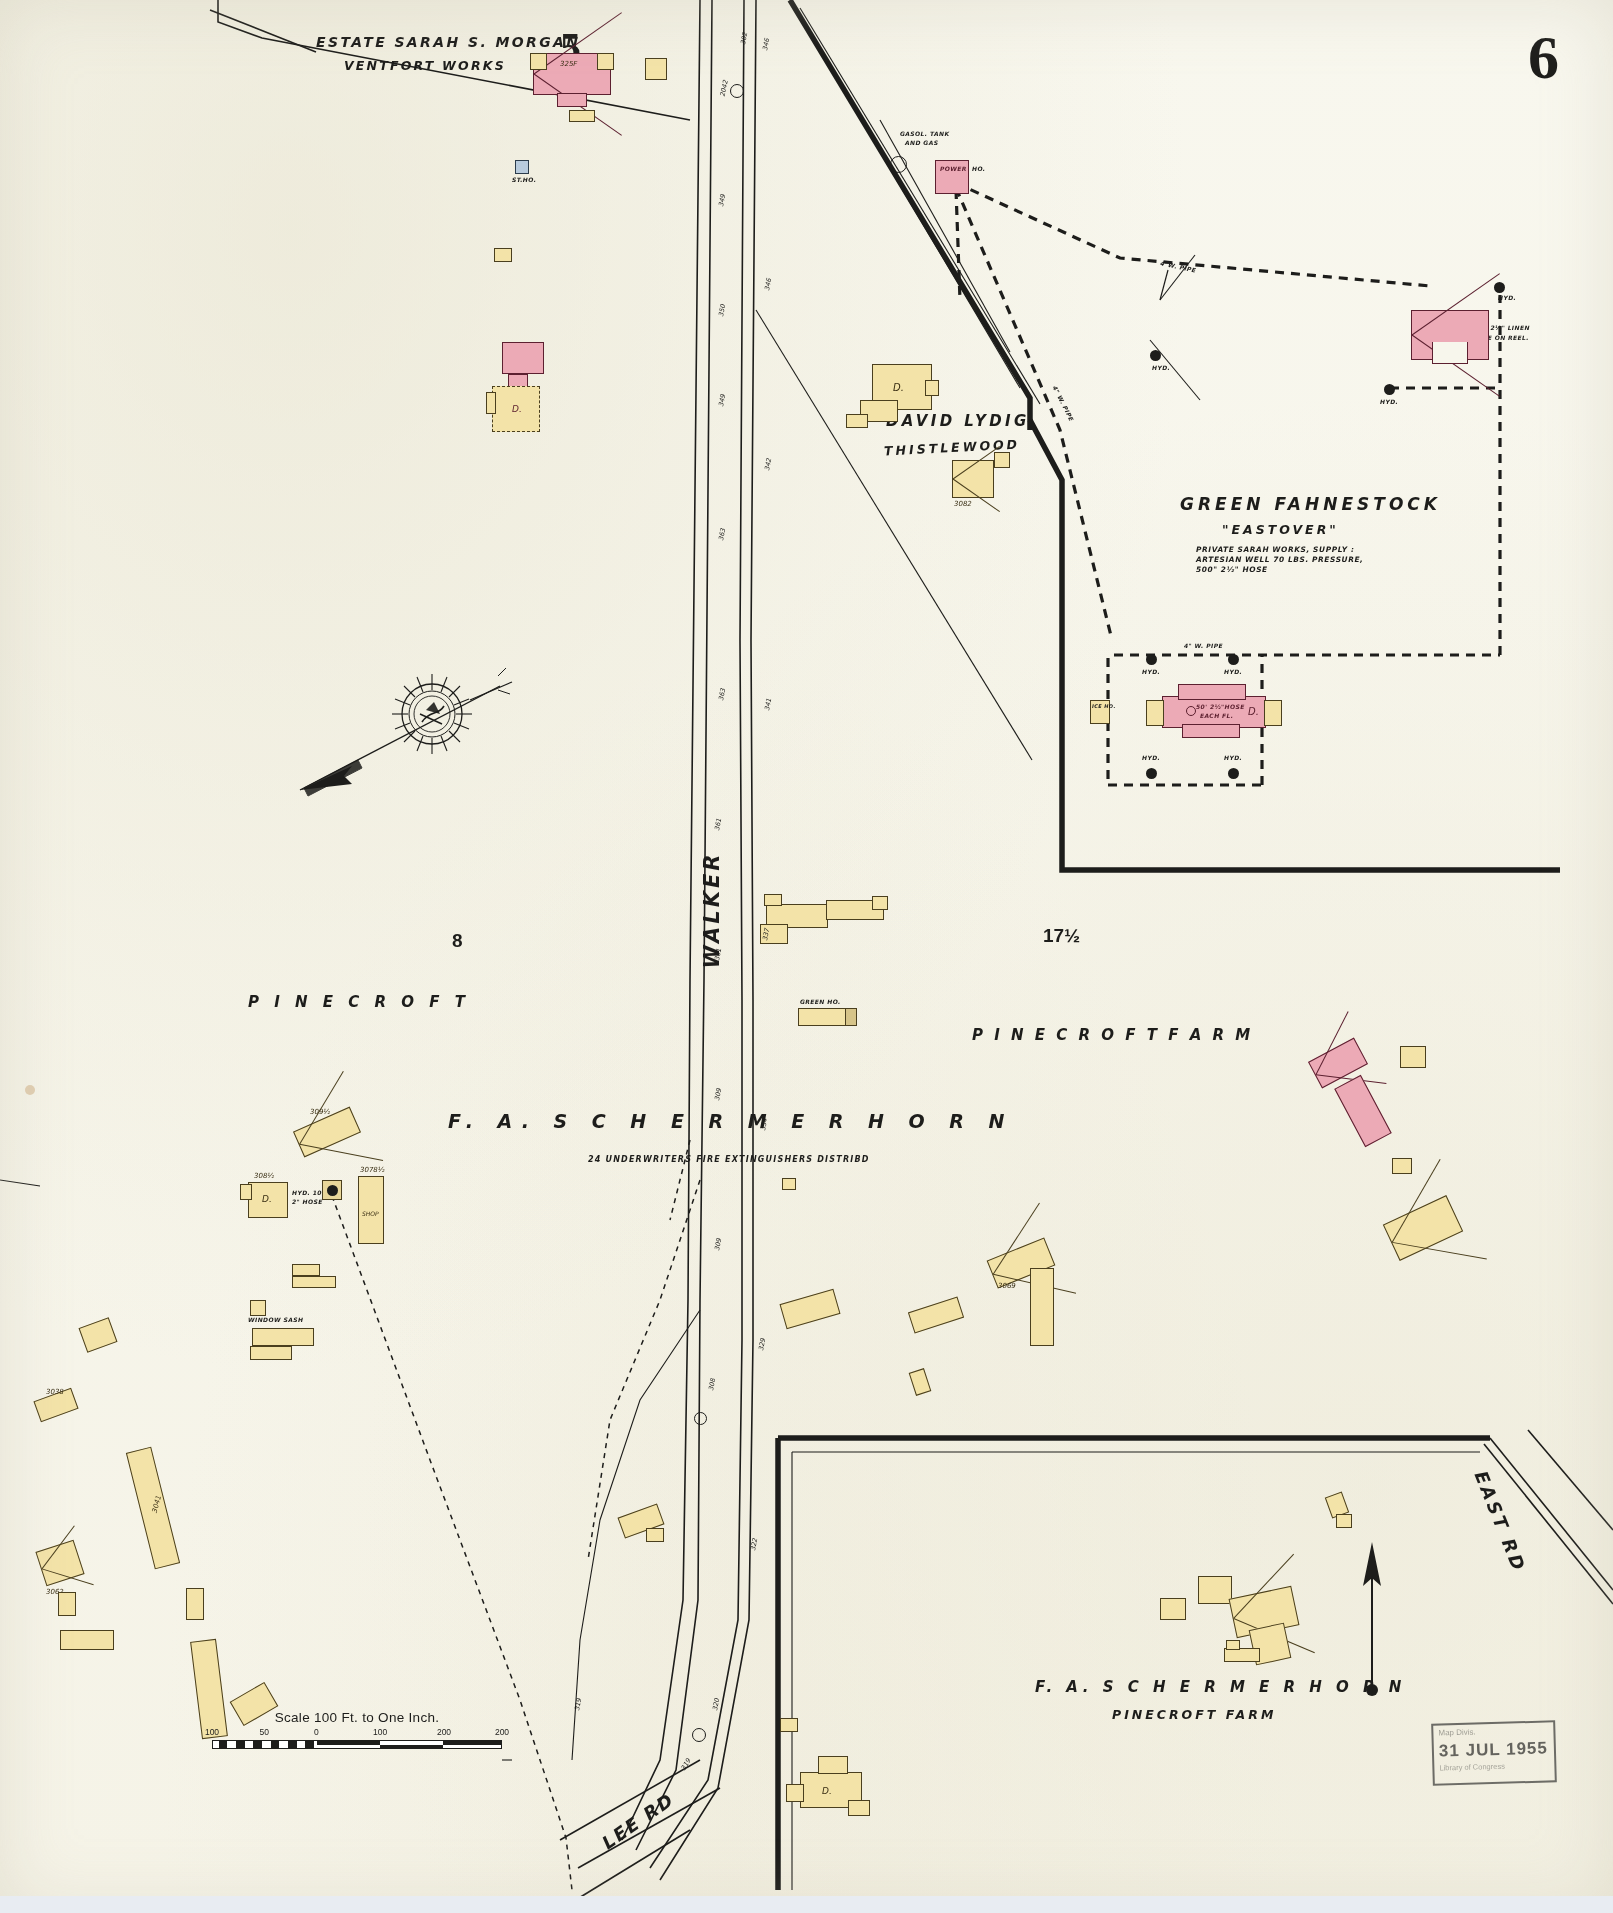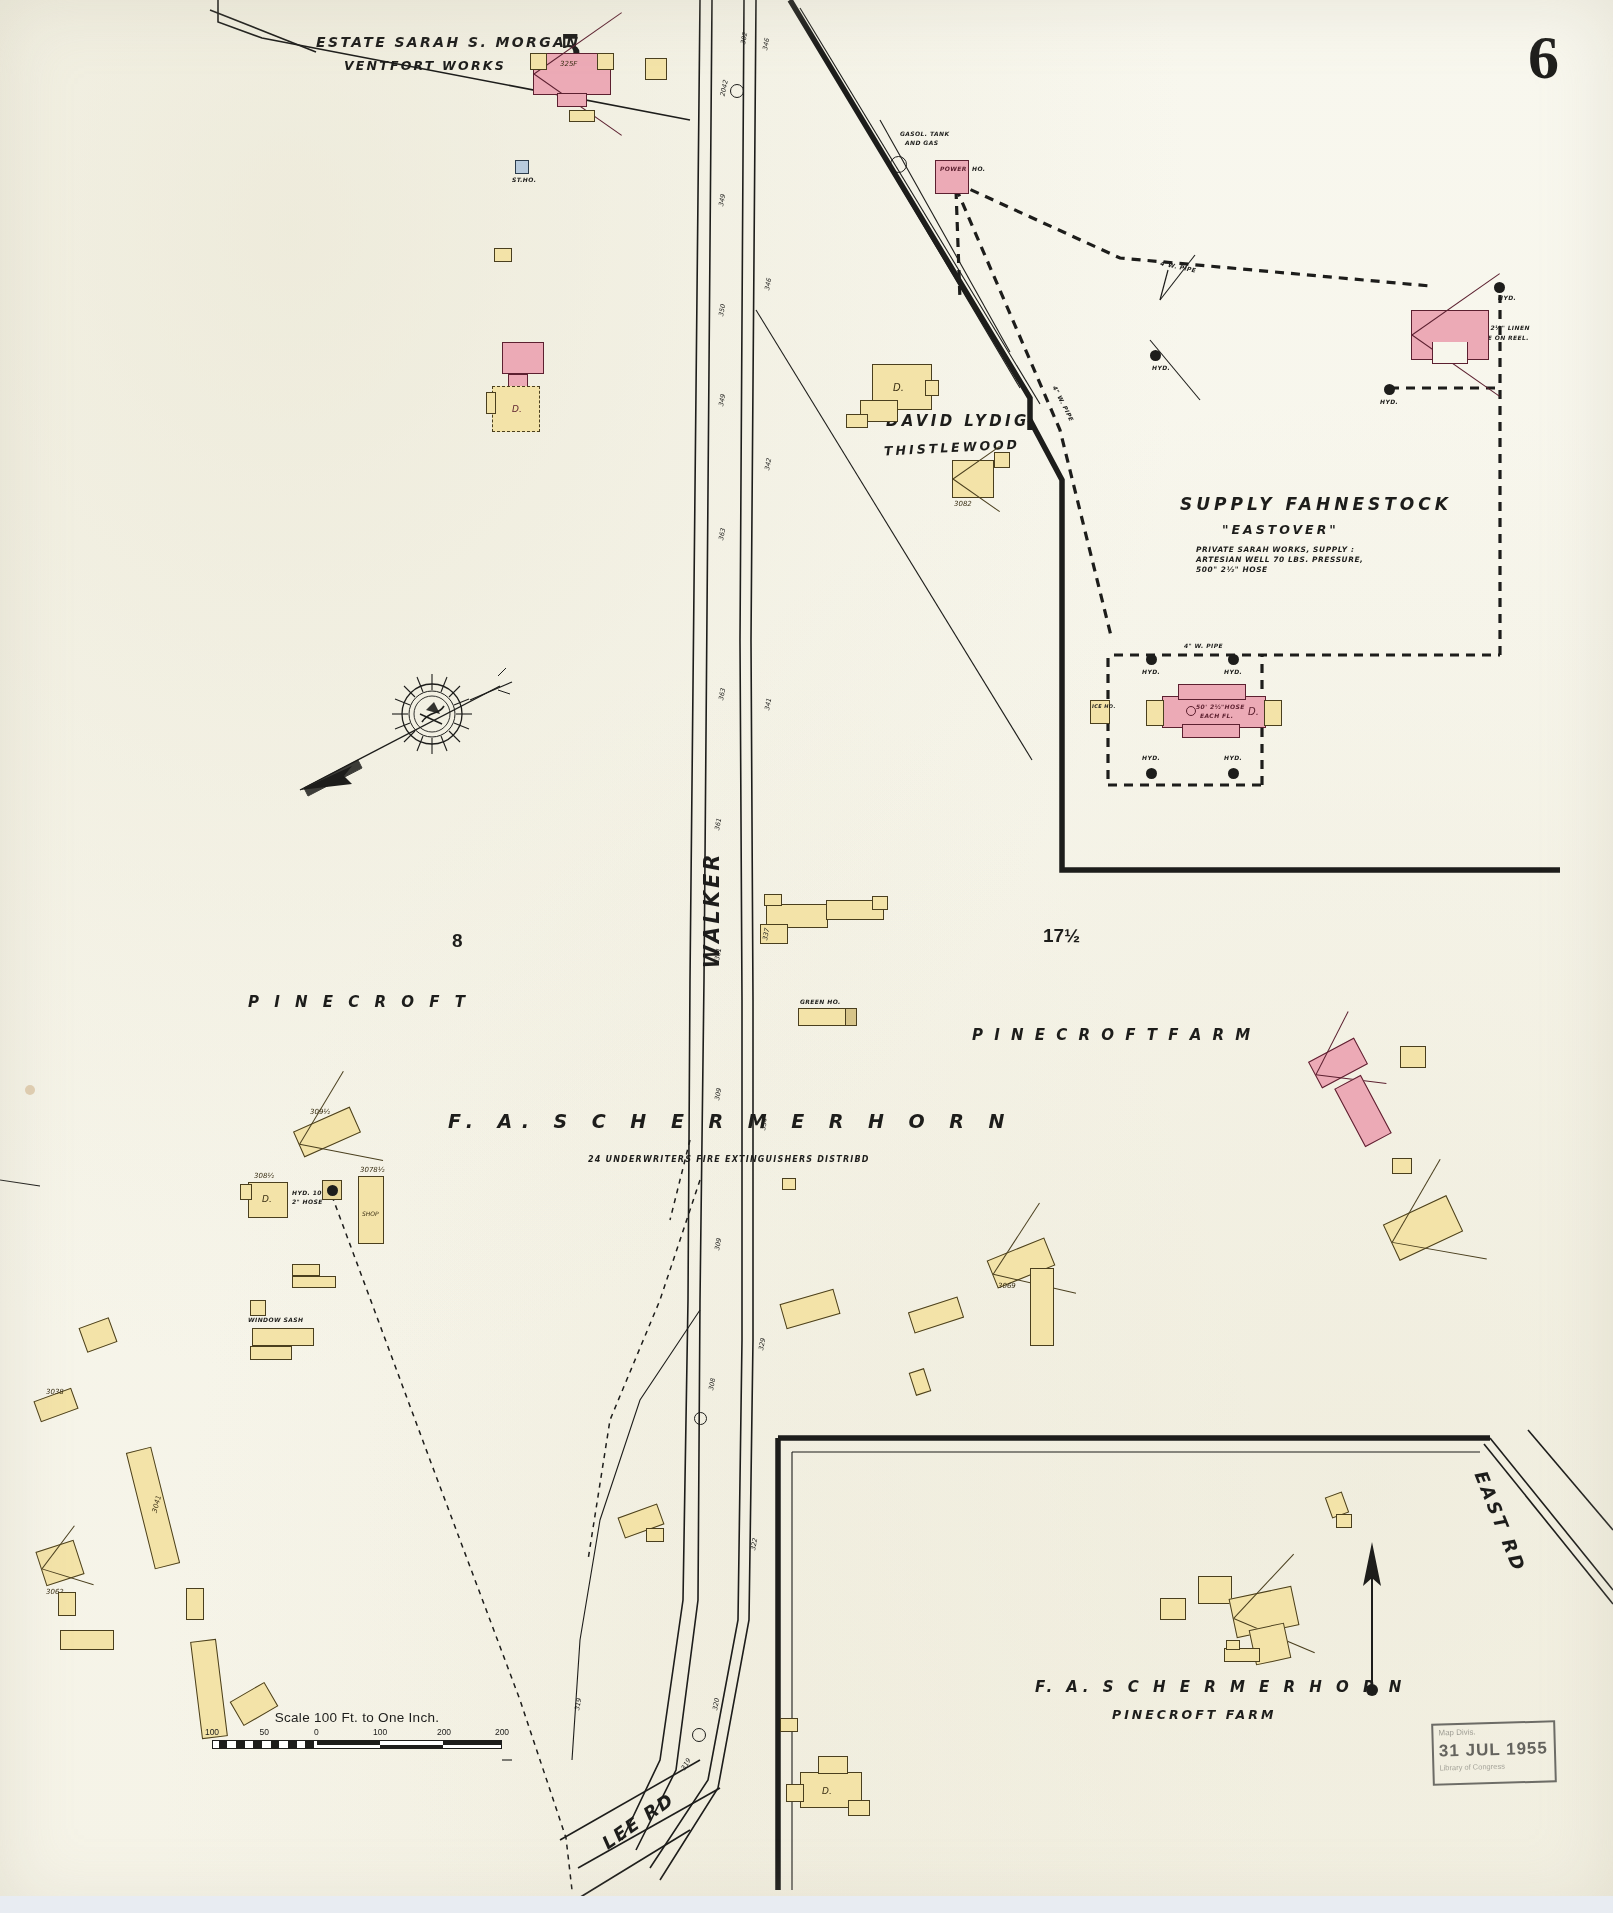--- a/index.html
+++ b/index.html
@@ -232,21 +232,21 @@
 
   <div id="sheetnum">6</div>
   <div id="matchnum">5</div>
 
   <div class="lbl hand estate" style="left:316px;top:34px;">ESTATE SARAH S. MORGAN</div>
   <div class="lbl hand estate-sub" style="left:344px;top:58px;">VENTFORT WORKS</div>
 
   <div class="lbl hand owner-med" style="left:886px;top:412px;">DAVID LYDIG</div>
   <div class="lbl hand owner-sm" style="left:884px;top:440px;transform:rotate(-3deg);">THISTLEWOOD</div>
 
-  <div class="lbl hand owner-med" style="left:1180px;top:494px;font-size:17px;letter-spacing:4px;">SUPPLY  FAHNESTOCK</div>
+  <div class="lbl hand owner-med" style="left:1180px;top:494px;font-size:17px;letter-spacing:4px;">GREEN  FAHNESTOCK</div>
   <div class="lbl hand owner-sm" style="left:1222px;top:522px;">"EASTOVER"</div>
   <div class="lbl hand tiny" style="left:1196px;top:545px;">PRIVATE SARAH WORKS, SUPPLY :</div>
   <div class="lbl hand tiny" style="left:1196px;top:555px;">ARTESIAN WELL  70 LBS. PRESSURE,</div>
   <div class="lbl hand tiny" style="left:1196px;top:565px;">500" 2½" HOSE</div>
 
   <div class="lbl hand owner-big" style="left:448px;top:1110px;">F.  A.  S C H E R M E R H O R N</div>
   <div class="lbl hand" style="left:588px;top:1155px;font-size:8px;letter-spacing:1.2px;">24  UNDERWRITERS FIRE EXTINGUISHERS DISTRIBD</div>
 
   <div class="lbl hand owner-med" style="left:1035px;top:1678px;letter-spacing:4.5px;">F.  A.  S C H E R M E R H O R N</div>
   <div class="lbl hand owner-sm" style="left:1112px;top:1707px;">PINECROFT FARM</div>

